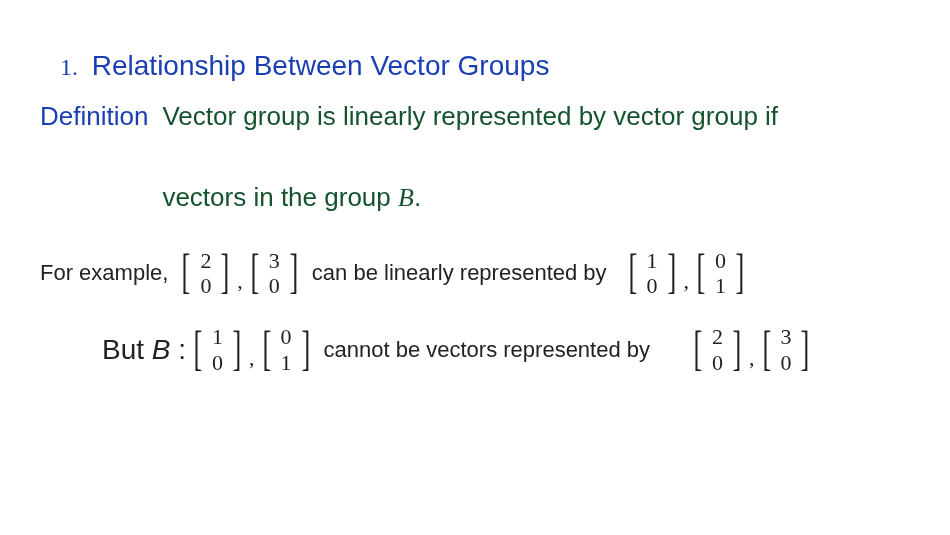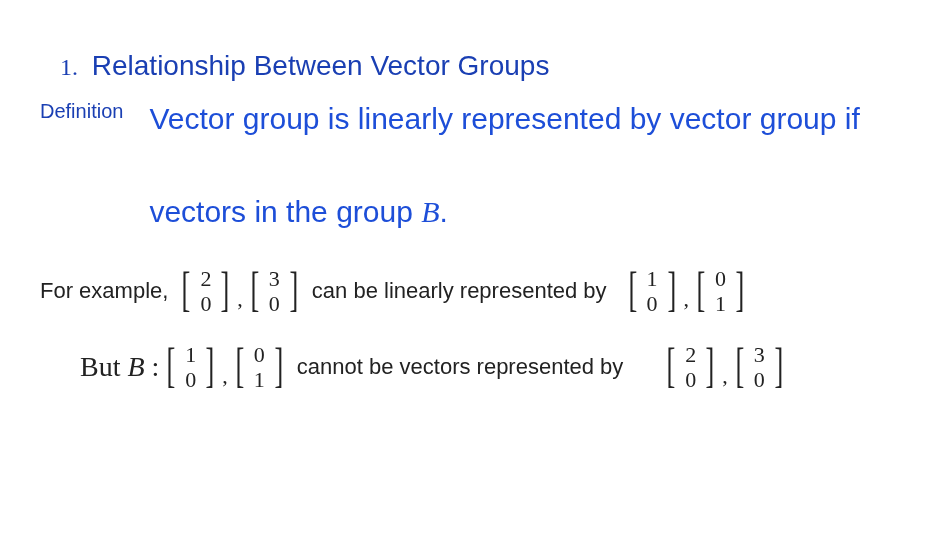--- a/index.html
+++ b/index.html
@@ -33,30 +33,29 @@
   }
   .definition-block {
     display: flex;
     align-items: flex-start;
     font-size: 26px;
     line-height: 1.55;
     margin-left: 0;
   }
   .definition-label {
     color: #1a3fb3;
-    font-size: 20px;
+    font-size: 26px;
     margin-right: 14px;
     flex: 0 0 auto;
   }
   .definition-body {
-    color: #1d4ed8;
-    font-size: 30px;
+    color: #14532d;
+    font-size: 26px;
     line-height: 1.55;
     max-width: 760px;
-    margin-left: 12px;
   }
   .def-italic {
     font-family: "Times New Roman", serif;
     font-style: italic;
   }
   .row {
     display: flex;
     align-items: center;
     font-size: 26px;
     margin-top: 28px;
@@ -66,22 +65,23 @@
     align-items: center;
     font-size: 26px;
     margin-top: 22px;
     margin-left: 40px;
   }
   .label-text {
     font-size: 22px;
     color: #222;
   }
   .serif {
-    font-family: Liberation Serif, serif;
+    font-family: Liberation Sans, sans-serif;
     font-size: 28px;
+    margin-left: 22px;
   }
   
   .vec-pair {
     display: inline-flex;
     align-items: center;
     margin: 0 10px;
   }
   .vec {
     display: inline-flex;
     align-items: center;

